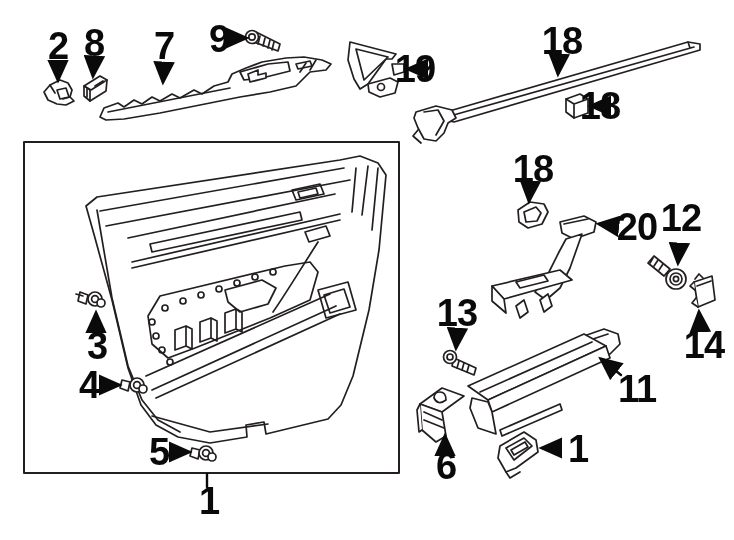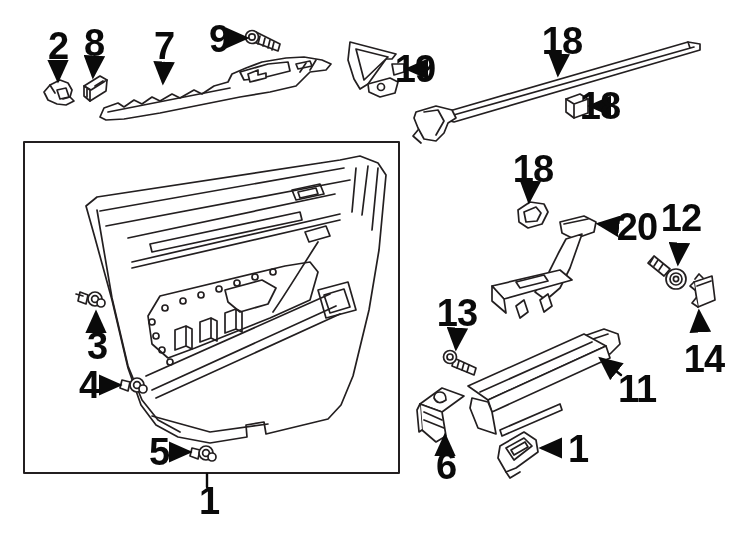--- a/index.html
+++ b/index.html
@@ -248,19 +248,19 @@
   <div class="callout" style="left:89px;top:385px">4</div>
   <div class="callout" style="left:159px;top:452px">5</div>
   <div class="callout" style="left:446px;top:466px">6</div>
   <div class="callout" style="left:164px;top:46px">7</div>
   <div class="callout" style="left:94px;top:43px">8</div>
   <div class="callout" style="left:219px;top:39px">9</div>
   <div class="callout" style="left:578px;top:449px">1</div>
   <div class="callout" style="left:637px;top:389px">11</div>
   <div class="callout" style="left:681px;top:218px">12</div>
   <div class="callout" style="left:457px;top:313px">13</div>
-  <div class="callout" style="left:704px;top:359px">14</div>
+  <div class="callout" style="left:704px;top:345px">14</div>
   <div class="callout" style="left:637px;top:227px">20</div>
   <div class="callout" style="left:533px;top:169px">18</div>
   <div class="callout" style="left:562px;top:41px">18</div>
   <div class="callout" style="left:600px;top:106px">18</div>
   <div class="callout" style="left:415px;top:69px">19</div>
 </div>
 
 </body></html>

